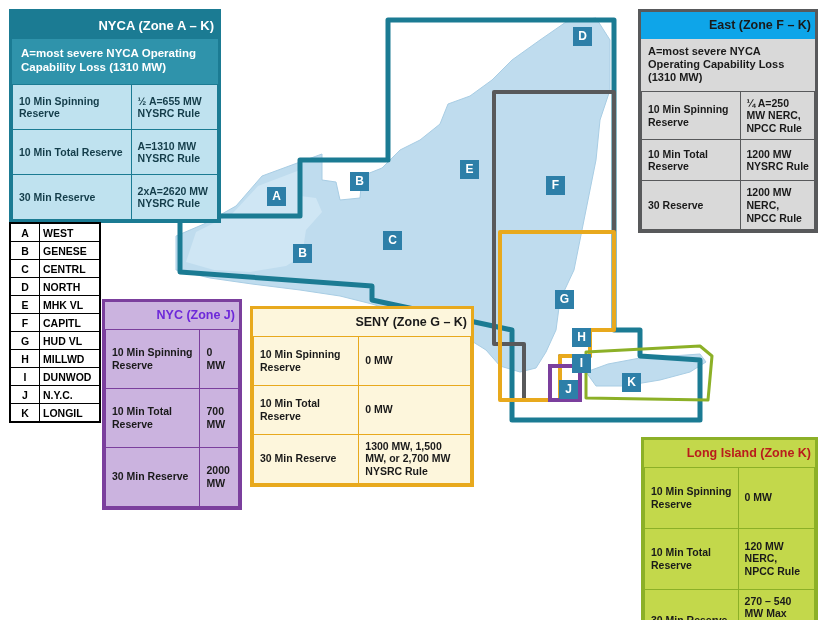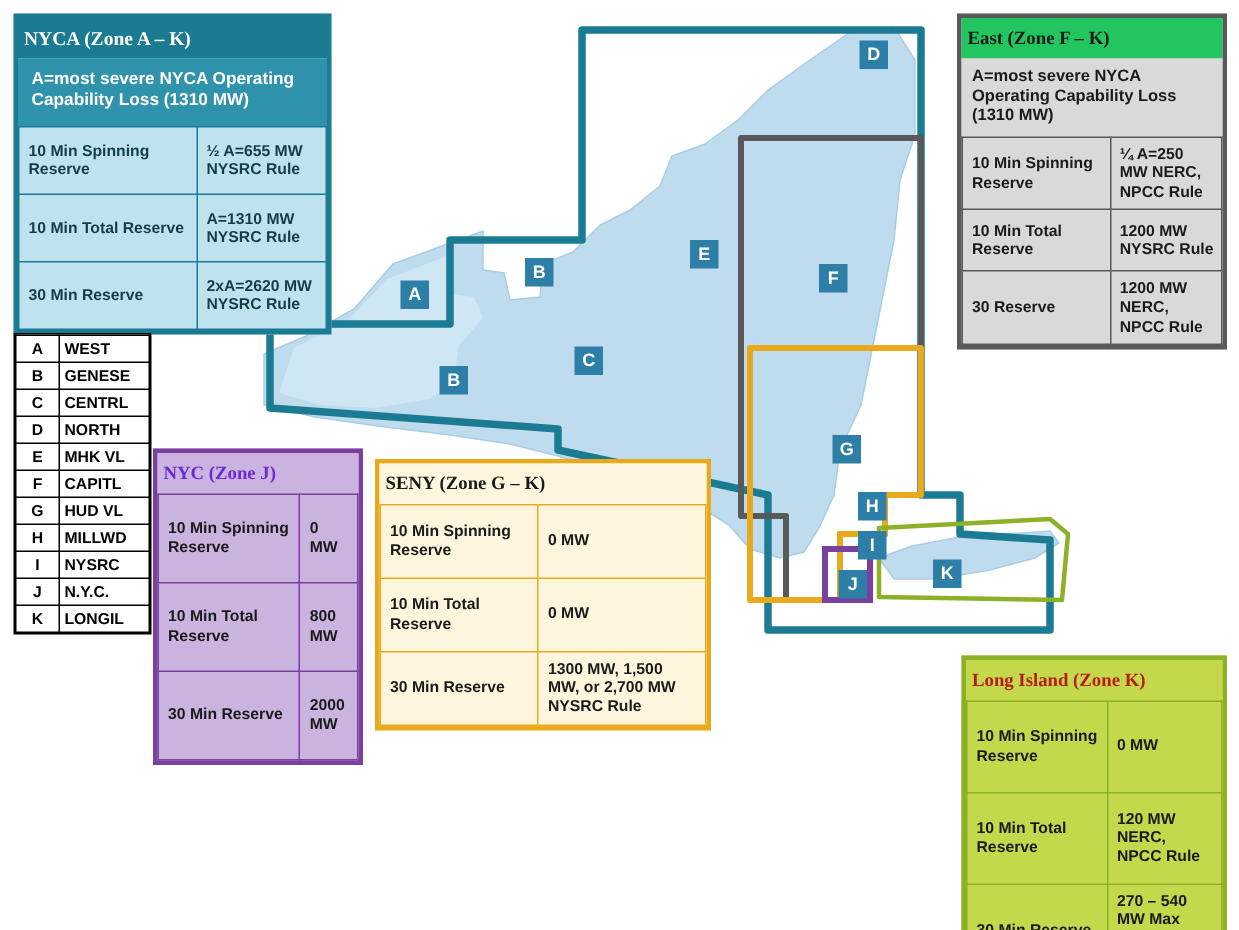--- a/index.html
+++ b/index.html
@@ -27,26 +27,25 @@
 
   
   .panel {
     position: absolute;
     box-sizing: border-box;
     border: 3px solid #000;
     font-size: 11px;
     line-height: 1.18;
   }
   .panel .ptitle {
-    text-align: left;
+    text-align: right;
     font-weight: bold;
     font-size: 12.5px;
     padding: 6px 4px 6px 4px;
     box-sizing: border-box;
-    font-family: Liberation Serif, serif;
   }
   .panel .pnote {
     font-size: 11px;
     padding: 6px 6px 7px 7px;
     box-sizing: border-box;
   }
   .ptable {
     width: 100%;
     border-collapse: collapse;
     table-layout: fixed;
@@ -78,21 +77,21 @@
     height: 34px;
   }
   #nyca .ptable td.c1 { width: 52%; }
 
   
   #east {
     left: 638px; top: 9px; width: 180px;
     border-color: #58595b;
     background: #d9d9d9;
   }
-  #east .ptitle { background: #22c55e; color: #1a1a1a; }
+  #east .ptitle { background: #0ea5e9; color: #1a1a1a; }
   #east .pnote { background: #d9d9d9; color: #1a1a1a; font-weight: bold; }
   #east .ptable td {
     border: 1.5px solid #58595b;
     background: #d9d9d9;
     color: #1a1a1a;
     font-weight: bold;
     height: 30px;
   }
   #east .ptable td.c1 { width: 50%; }
 
@@ -280,21 +279,21 @@
       <tr>
         <td class="k">G</td>
         <td>HUD VL</td>
       </tr>
       <tr>
         <td class="k">H</td>
         <td>MILLWD</td>
       </tr>
       <tr>
         <td class="k">I</td>
-        <td>NYSRC</td>
+        <td>DUNWOD</td>
       </tr>
       <tr>
         <td class="k">J</td>
         <td>N.Y.C.</td>
       </tr>
       <tr>
         <td class="k">K</td>
         <td>LONGIL</td>
       </tr>
     </tbody>
@@ -304,21 +303,21 @@
   <div class="panel" id="nyc">
     <div class="ptitle">NYC (Zone J)</div>
     <table class="ptable">
       <tbody>
           <tr>
         <td class="c1">10 Min Spinning Reserve</td>
         <td>0 MW</td>
       </tr>
       <tr>
         <td class="c1">10 Min Total Reserve</td>
-        <td>800 MW</td>
+        <td>700 MW</td>
       </tr>
       <tr>
         <td class="c1">30 Min Reserve</td>
         <td>2000 MW</td>
       </tr>
     </tbody>
       </table>
   </div>
 
   <div class="panel" id="seny">

